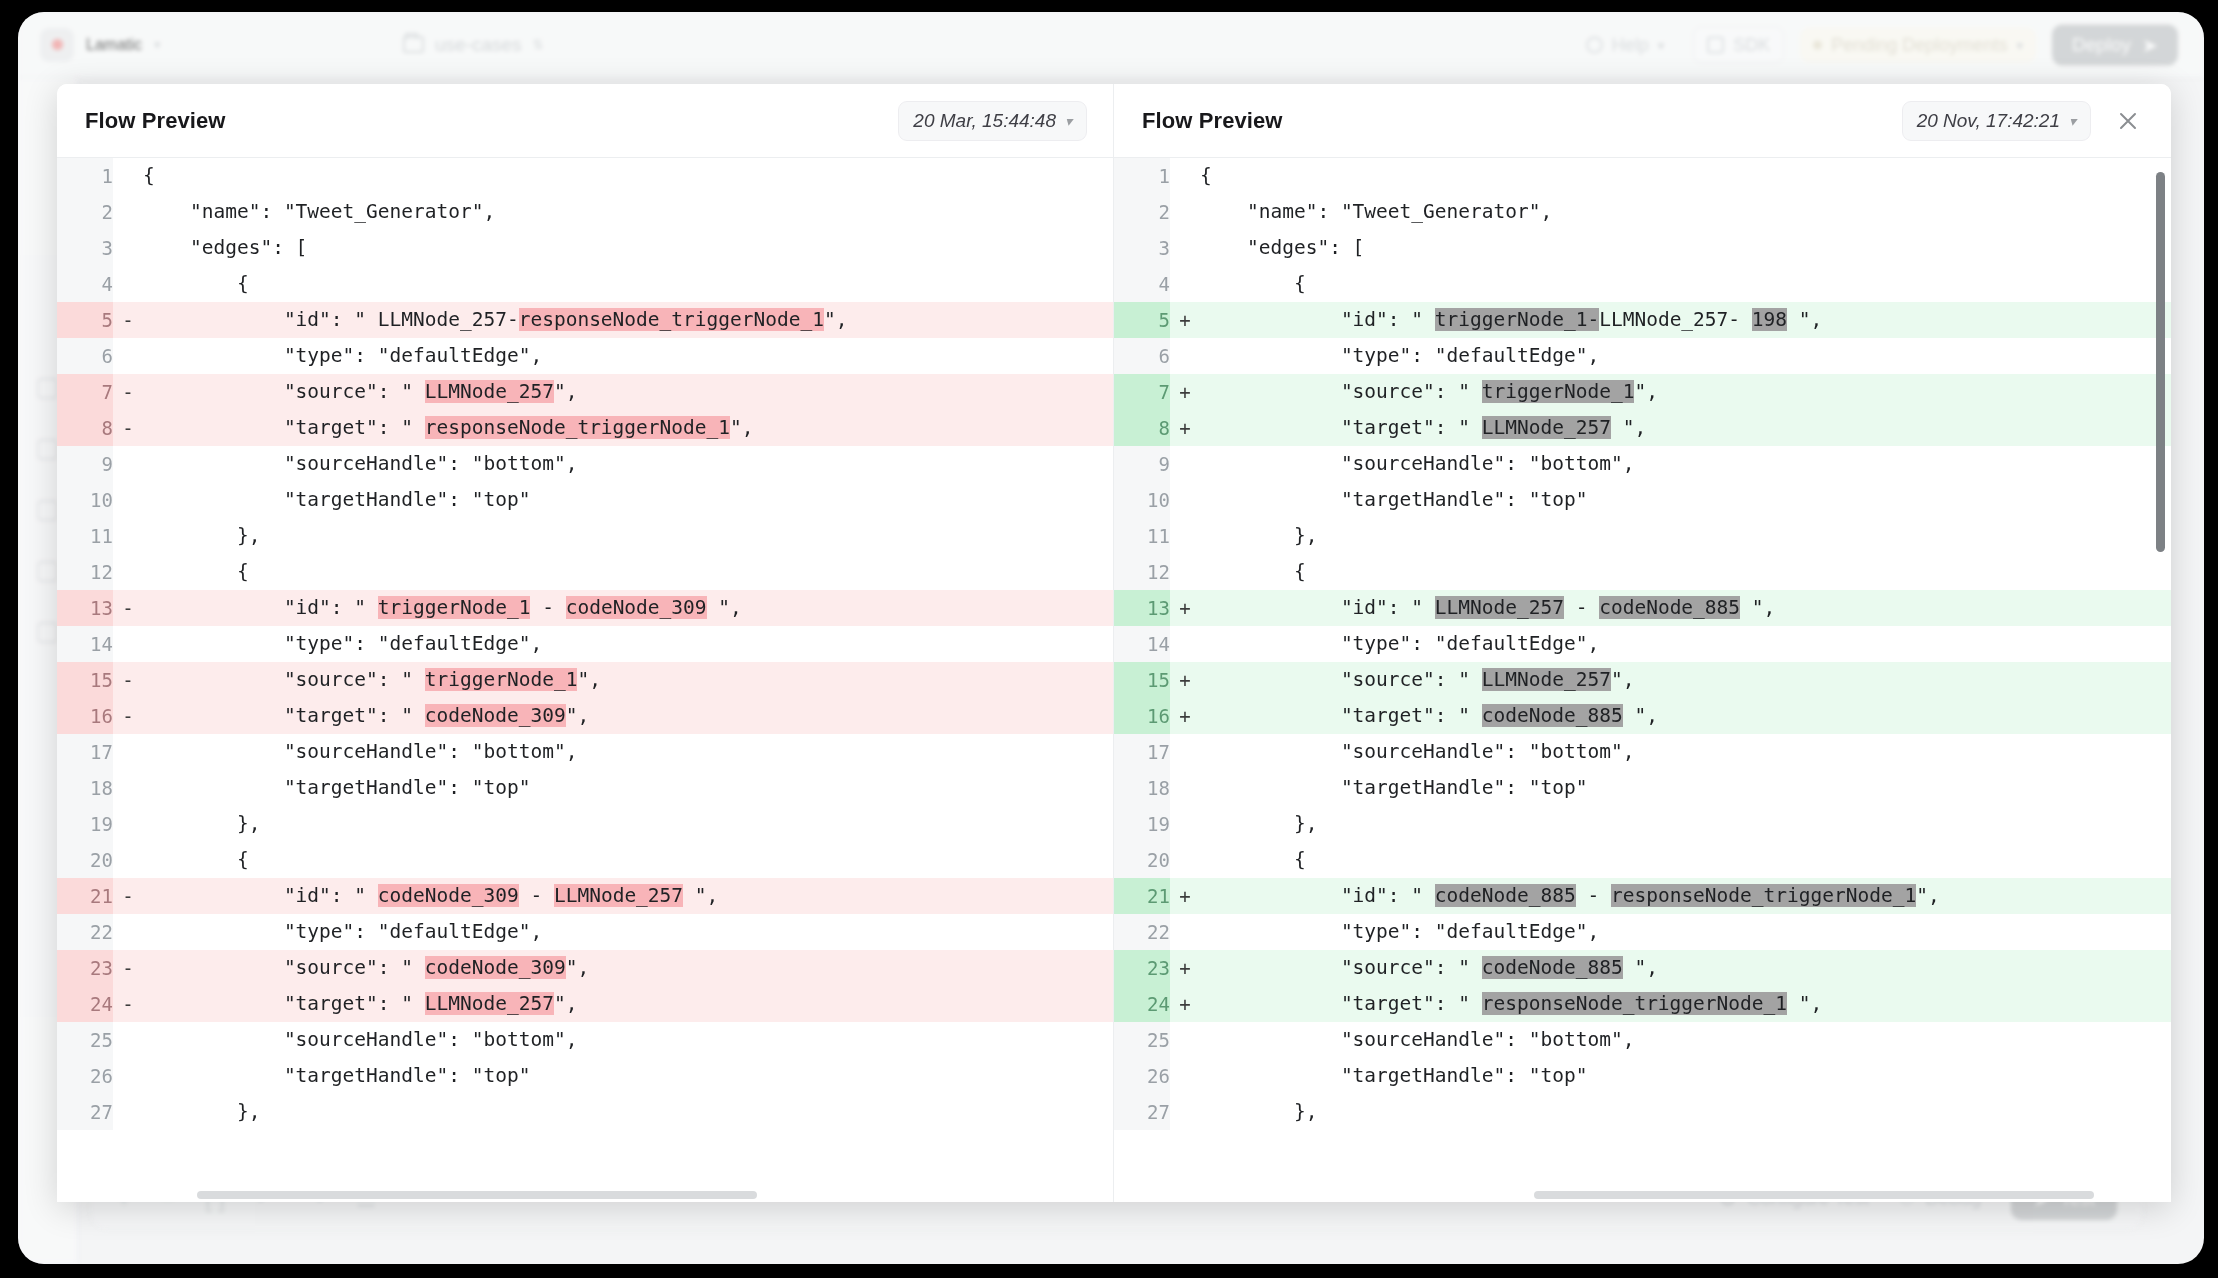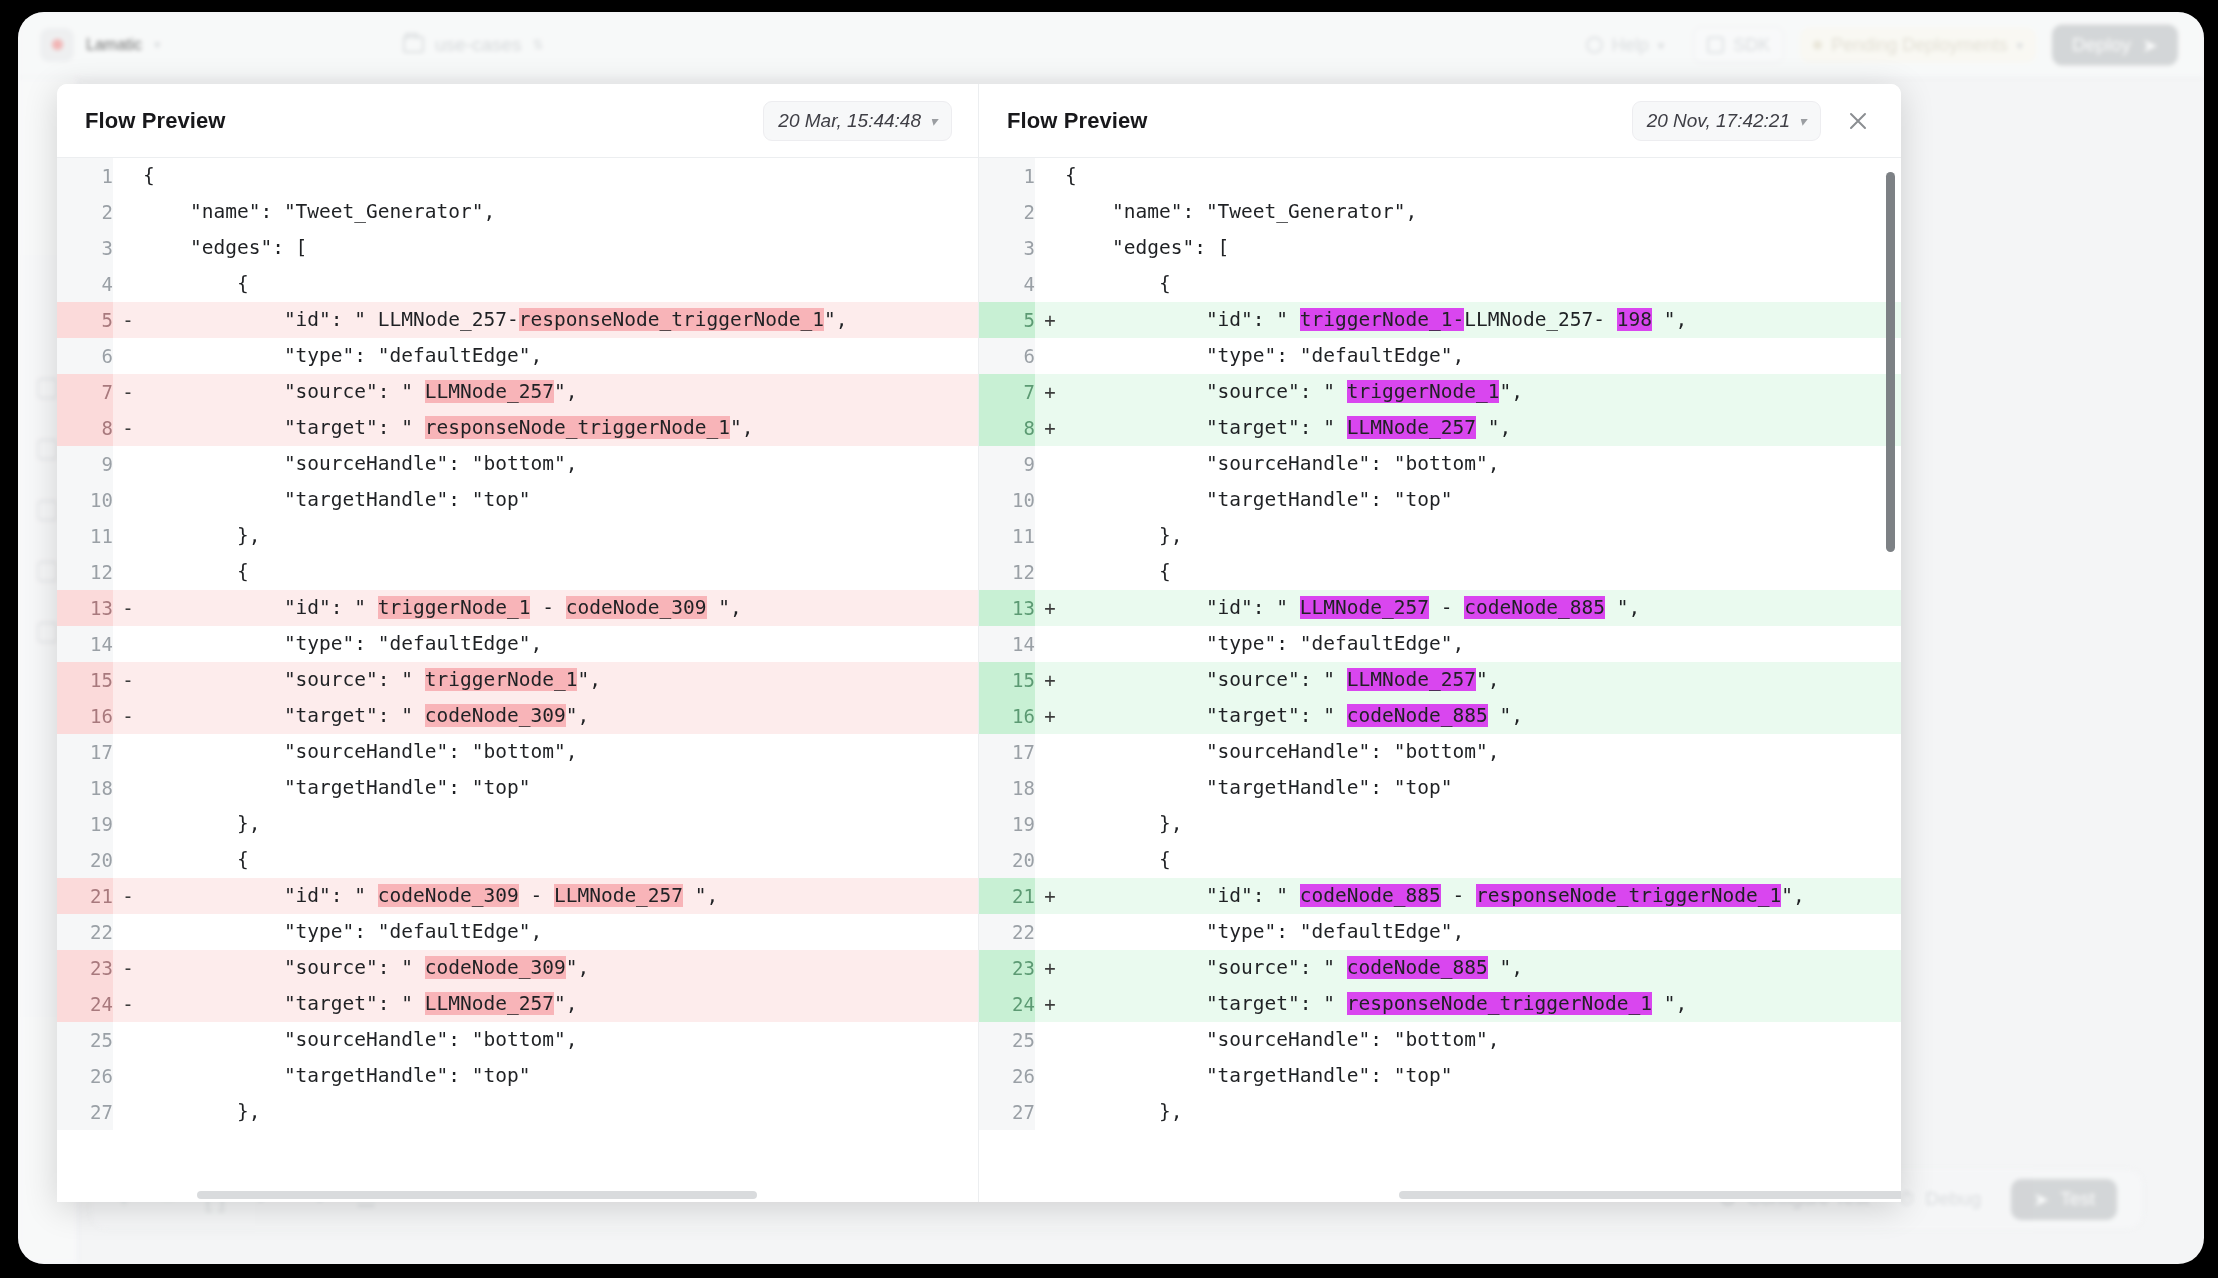--- a/index.html
+++ b/index.html
@@ -84,21 +84,21 @@
   .bg-cfg { font-size: 19px; color: #c4c8cc; display:flex; align-items:center; gap:11px;}
   .bg-test {
     background: #b9bcbf; color: #fff; padding: 9px 22px; border-radius: 10px;
     display: flex; align-items: center; gap: 11px; font-size: 19px;
   }
 
   
   #diff-modal {
     position: absolute;
     left: 39px; top: 72px;
-    width: 1844px; height: 1118px;
+    width: 2114px; height: 1118px;
     background: #ffffff;
     border-radius: 10px 10px 0 0;
     box-shadow: 0 6px 34px rgba(0,0,0,.16);
     overflow: hidden;
     display: flex; flex-direction: column;
   }
   .modal-head {
     height: 74px; flex: 0 0 74px;
     display: flex; align-items: stretch;
     border-bottom: 1px solid #eceef0;
@@ -163,21 +163,21 @@
     white-space: pre;
     padding-left: 4px;
     overflow: hidden;
   }
   tr.del td.src, tr.del td.mk { background: #fdecec; }
   tr.del td.ln { background: #fbdada; color: #a8797d; }
   tr.add td.src, tr.add td.mk { background: #eafaef; }
   tr.add td.ln { background: #c8f0d4; color: #5c9a73; }
 
   span.hl-del { background: #f8b4b8; }
-  span.hl-add { background: #d946ef; }
+  span.hl-add { background: #a3a3a3; }
 
   
   .vscroll {
     position: absolute; right: 6px; top: 14px;
     width: 9px; height: 380px;
     background: #7d8185; border-radius: 5px;
   }
   .hscroll {
     position: absolute; left: 140px; bottom: 3px;
     width: 560px; height: 8px;

